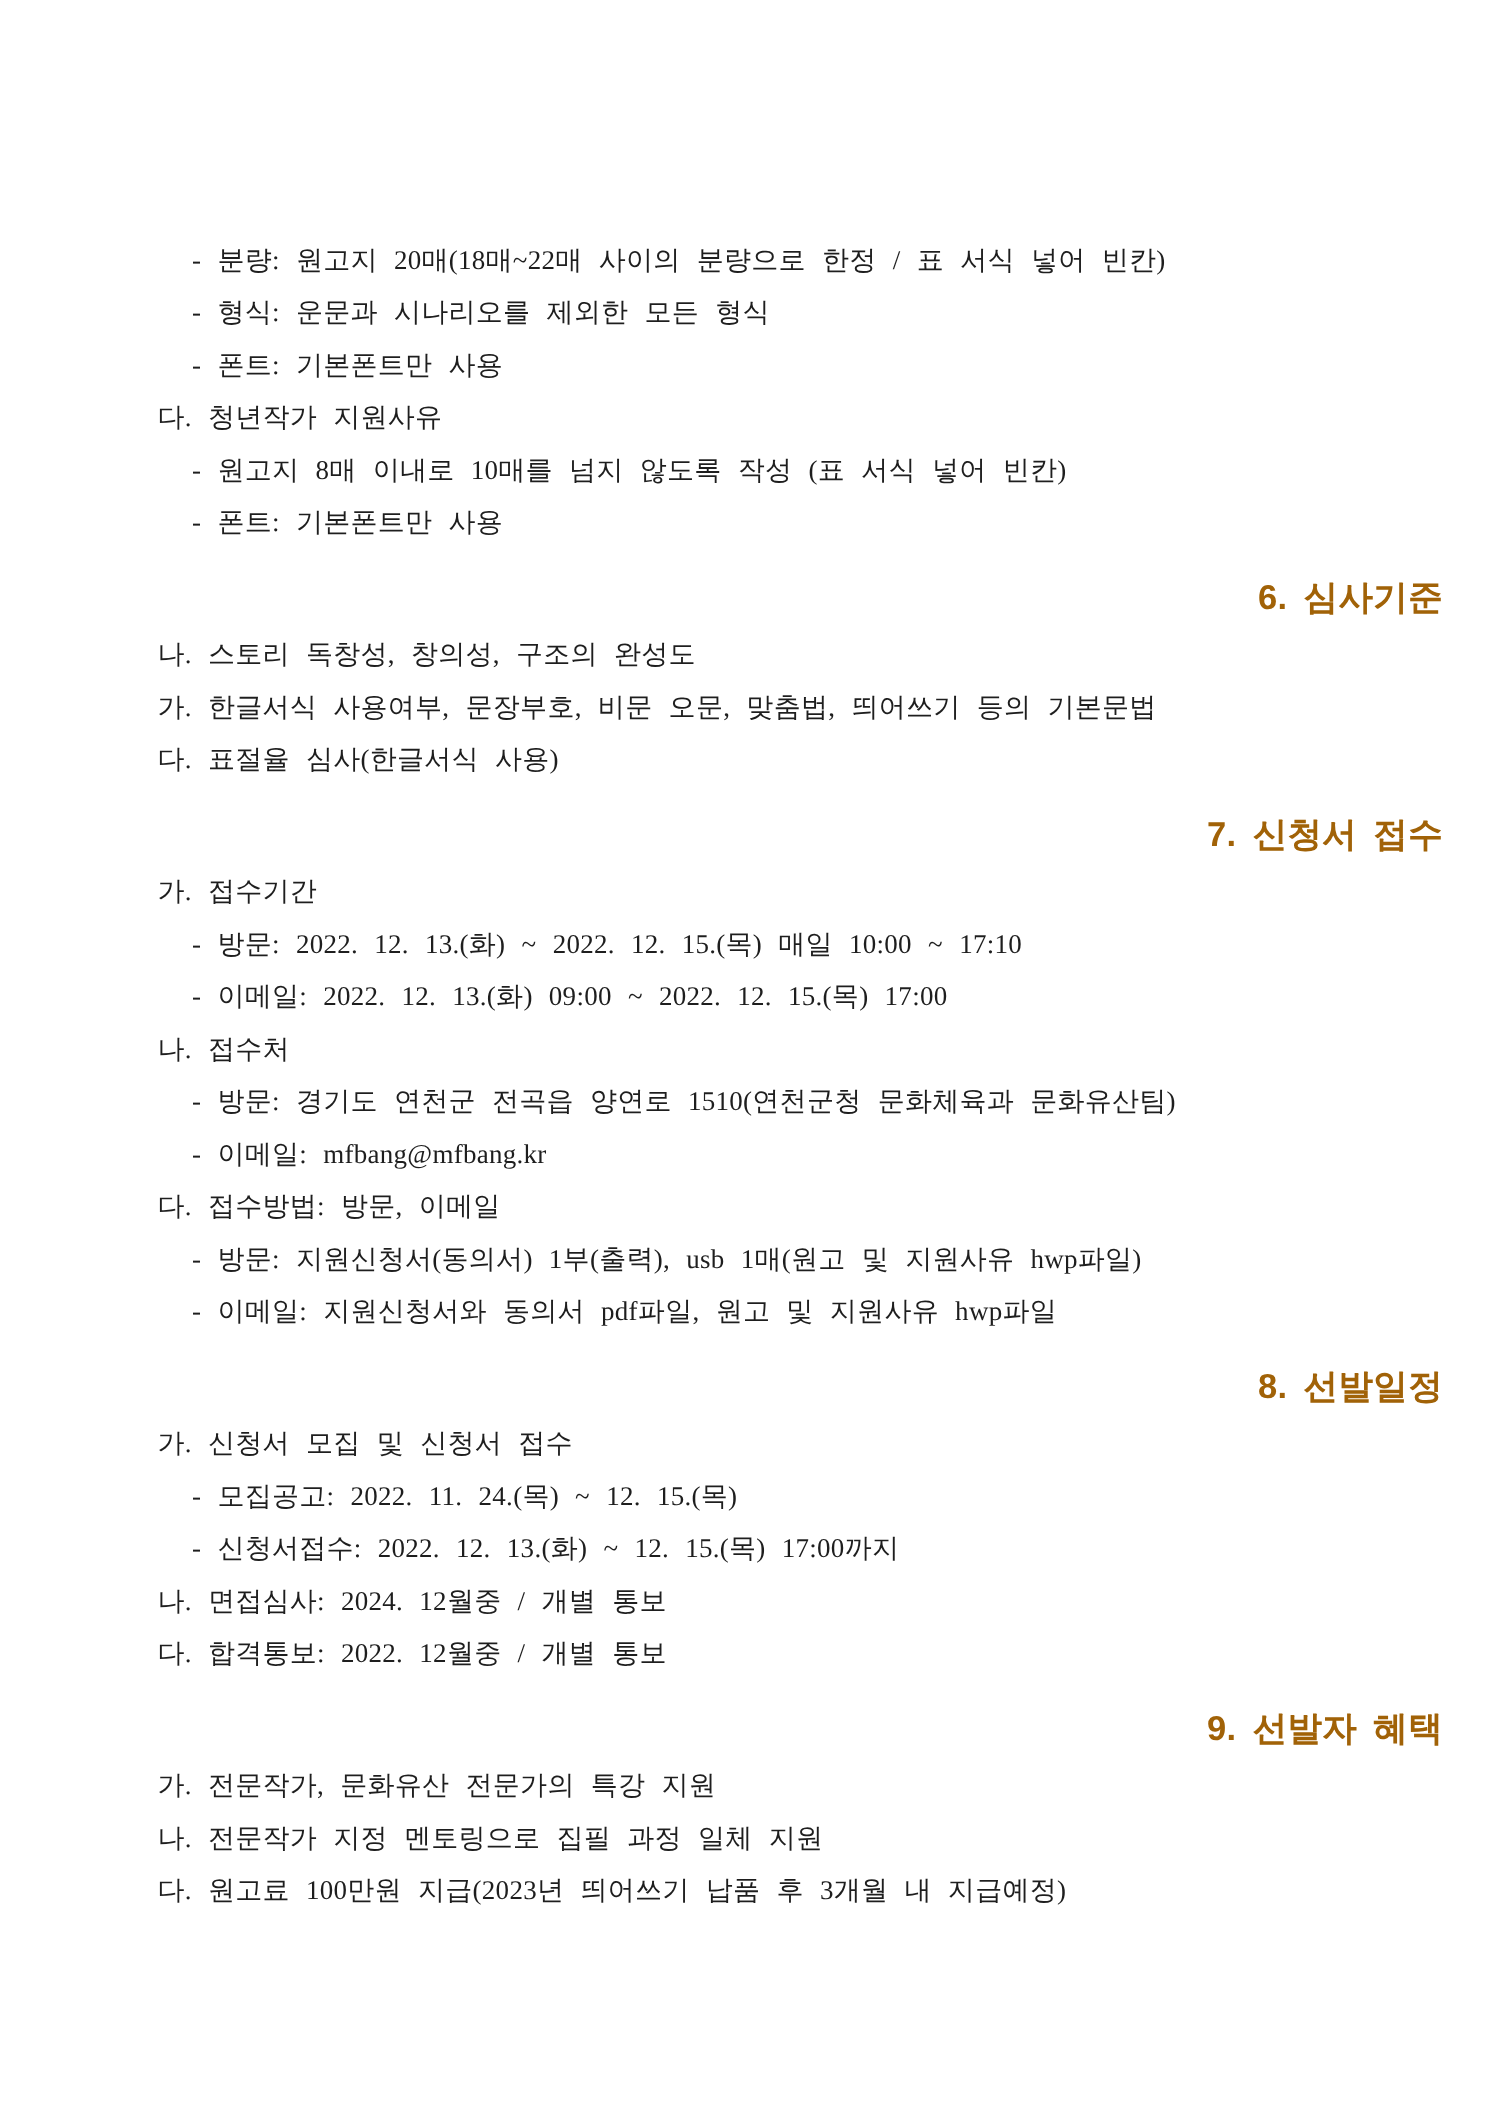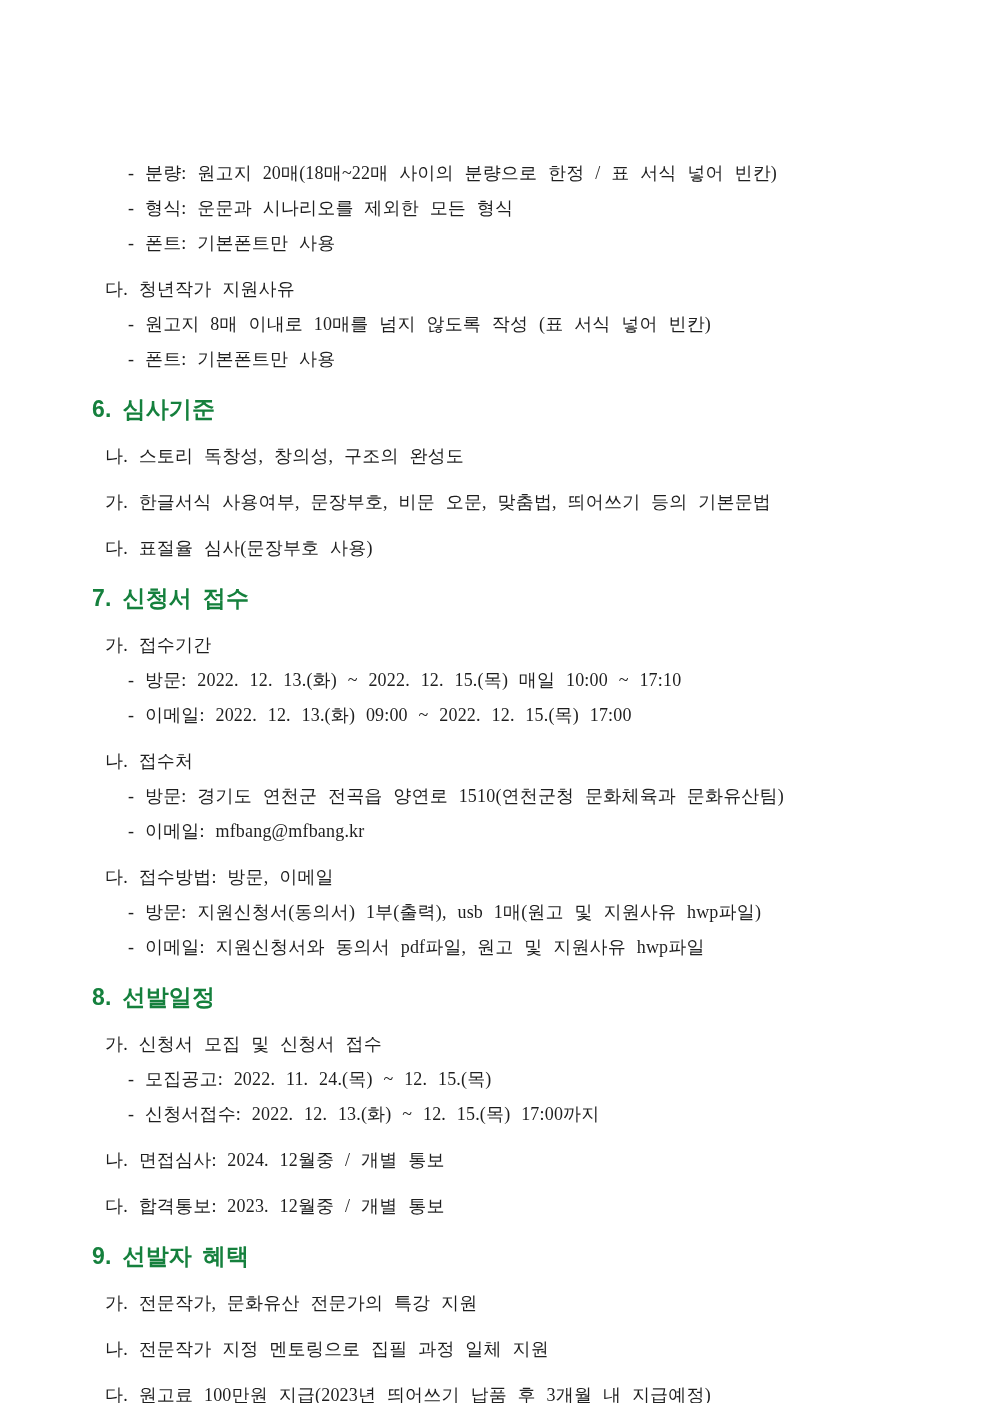--- a/index.html
+++ b/index.html
@@ -26,68 +26,68 @@
     font-family: "Liberation Serif", "DejaVu Serif", serif;
     font-size: 18px;
     line-height: 35px;
     letter-spacing: 0.01em;
     word-spacing: 0.34em;
     white-space: nowrap;
     color: #1e1e1e;
   }
   .text-line.item {
     padding-left: 13px;
-    margin-top: 11px;
   }
   .text-line.dash {
     padding-left: 36px;
   }
   .section-heading {
     font-family: "Liberation Sans", "DejaVu Sans", sans-serif;
     font-weight: 700;
     font-size: 23px;
     line-height: 38px;
     margin-top: 13px;
     margin-bottom: 2px;
     letter-spacing: 0.01em;
     word-spacing: 0.18em;
     white-space: nowrap;
-    color: #15803d;
+    color: #a16207;
+    text-align: right;
   }
 </style>
 </head>
 <body>
 
 <div class="page">
   <div class="doc-body">
 
   <div class="text-line dash">- 분량: 원고지 20매(18매~22매 사이의 분량으로 한정 / 표 서식 넣어 빈칸)</div>
       <div class="text-line dash">- 형식: 운문과 시나리오를 제외한 모든 형식</div>
       <div class="text-line dash">- 폰트: 기본폰트만 사용</div>
       <div class="text-line item">다. 청년작가 지원사유</div>
       <div class="text-line dash">- 원고지 8매 이내로 10매를 넘지 않도록 작성 (표 서식 넣어 빈칸)</div>
       <div class="text-line dash">- 폰트: 기본폰트만 사용</div>
       <div class="section-heading">6. 심사기준</div>
       <div class="text-line item">나. 스토리 독창성, 창의성, 구조의 완성도</div>
       <div class="text-line item">가. 한글서식 사용여부, 문장부호, 비문 오문, 맞춤법, 띄어쓰기 등의 기본문법</div>
-      <div class="text-line item">다. 표절율 심사(문장부호 사용)</div>
+      <div class="text-line item">다. 표절율 심사(한글서식 사용)</div>
       <div class="section-heading">7. 신청서 접수</div>
       <div class="text-line item">가. 접수기간</div>
       <div class="text-line dash">- 방문: 2022. 12. 13.(화) ~ 2022. 12. 15.(목) 매일 10:00 ~ 17:10</div>
       <div class="text-line dash">- 이메일: 2022. 12. 13.(화) 09:00 ~ 2022. 12. 15.(목) 17:00</div>
       <div class="text-line item">나. 접수처</div>
       <div class="text-line dash">- 방문: 경기도 연천군 전곡읍 양연로 1510(연천군청 문화체육과 문화유산팀)</div>
       <div class="text-line dash">- 이메일: mfbang@mfbang.kr</div>
       <div class="text-line item">다. 접수방법: 방문, 이메일</div>
       <div class="text-line dash">- 방문: 지원신청서(동의서) 1부(출력), usb 1매(원고 및 지원사유 hwp파일)</div>
       <div class="text-line dash">- 이메일: 지원신청서와 동의서 pdf파일, 원고 및 지원사유 hwp파일</div>
       <div class="section-heading">8. 선발일정</div>
       <div class="text-line item">가. 신청서 모집 및 신청서 접수</div>
       <div class="text-line dash">- 모집공고: 2022. 11. 24.(목) ~ 12. 15.(목)</div>
       <div class="text-line dash">- 신청서접수: 2022. 12. 13.(화) ~ 12. 15.(목) 17:00까지</div>
       <div class="text-line item">나. 면접심사: 2024. 12월중 / 개별 통보</div>
-      <div class="text-line item">다. 합격통보: 2023. 12월중 / 개별 통보</div>
+      <div class="text-line item">다. 합격통보: 2022. 12월중 / 개별 통보</div>
       <div class="section-heading">9. 선발자 혜택</div>
       <div class="text-line item">가. 전문작가, 문화유산 전문가의 특강 지원</div>
       <div class="text-line item">나. 전문작가 지정 멘토링으로 집필 과정 일체 지원</div>
       <div class="text-line item">다. 원고료 100만원 지급(2023년 띄어쓰기 납품 후 3개월 내 지급예정)</div>
     </div>
 </div>
 
 </body></html>

